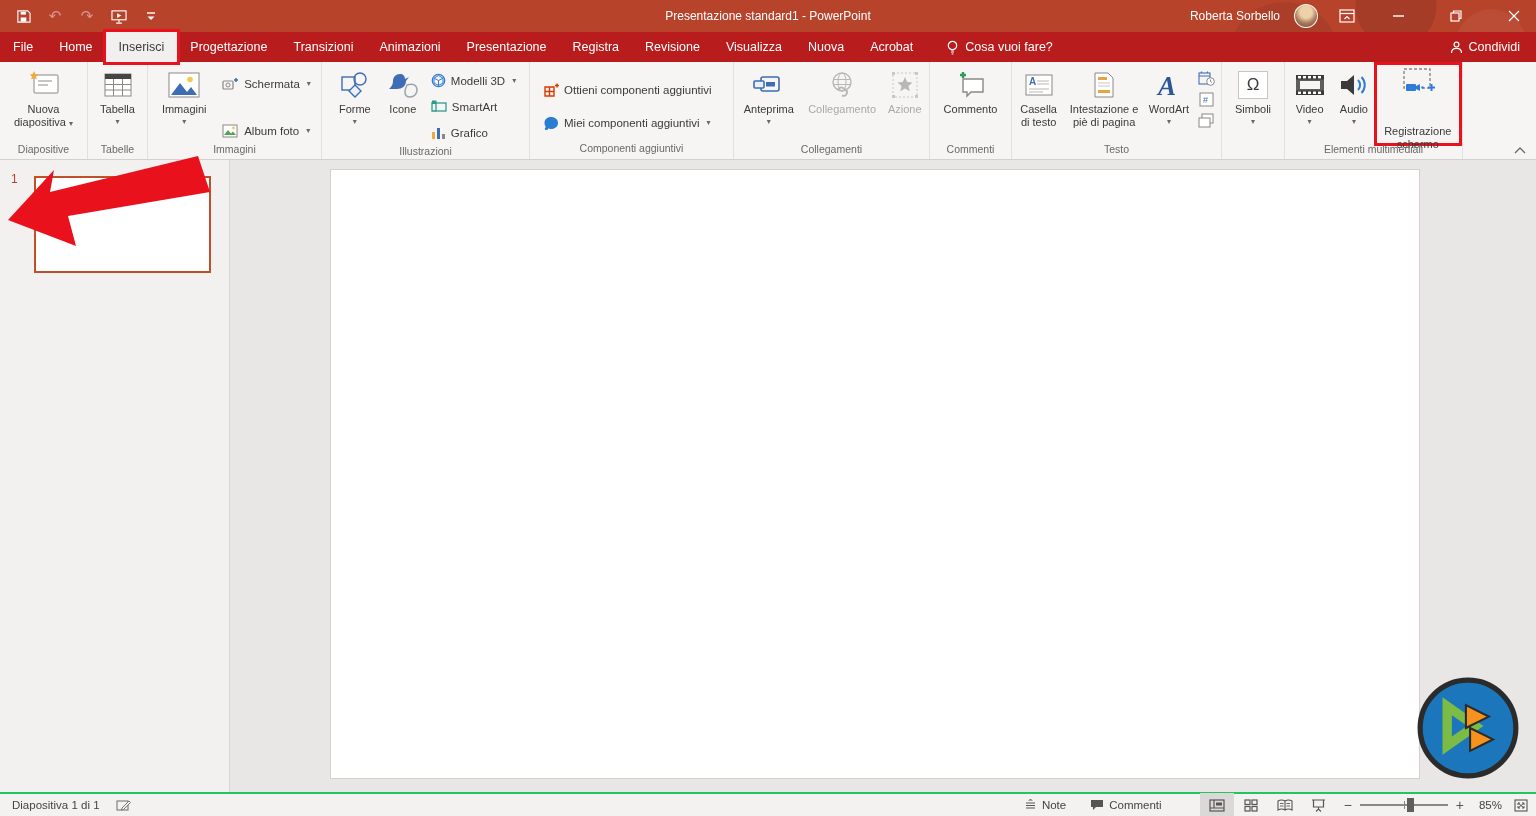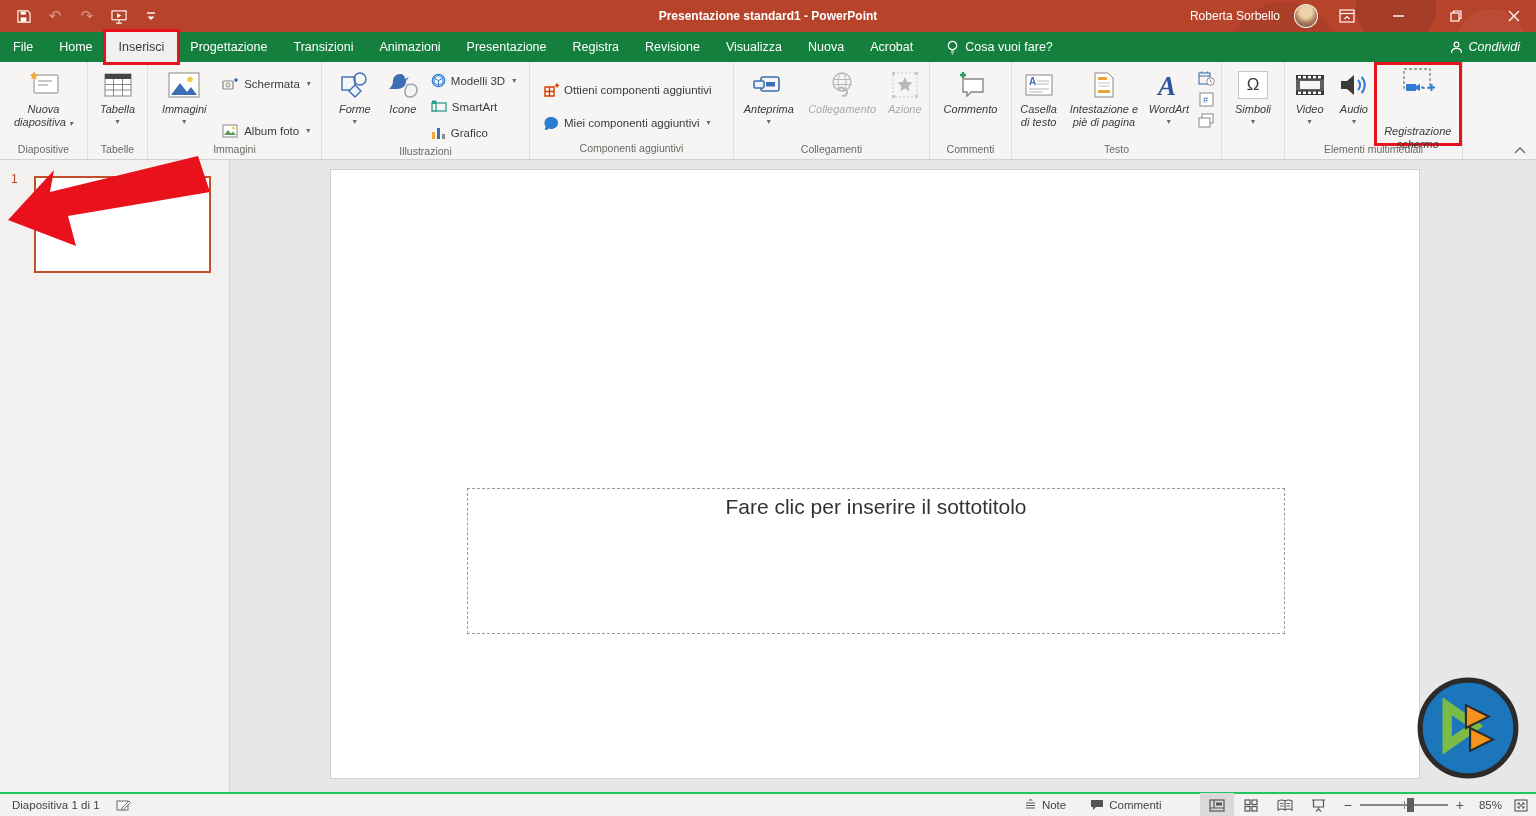--- a/index.html
+++ b/index.html
@@ -10,43 +10,43 @@
   
   .titlebar { height:32px; background:#B7432B; display:flex; align-items:center; color:#fff; position:relative; overflow:hidden; }
   .titlebar::before { content:""; position:absolute; right:0; top:0; width:560px; height:64px;
      background: radial-gradient(circle at 75% 10%, rgba(0,0,0,.10) 0 40px, transparent 41px),
                  radial-gradient(circle at 55% 90%, rgba(0,0,0,.07) 0 55px, transparent 56px),
                  radial-gradient(circle at 92% 70%, rgba(255,255,255,.05) 0 35px, transparent 36px);
      pointer-events:none; }
   .qat { display:flex; align-items:center; gap:14px; padding-left:14px; z-index:1; }
   .qat .qbtn { width:18px; height:18px; display:flex; align-items:center; justify-content:center; font-size:15px; color:#fff; cursor:default; }
   .qat .dim { color:rgba(255,255,255,.45); }
-  .tb-title { position:absolute; left:0; right:0; text-align:center; font-size:12px; color:#fff; pointer-events:none;font-weight:bold; }
+  .tb-title { position:absolute; left:0; right:0; text-align:center; font-size:12px; color:#fff; pointer-events:none; }
   .tb-right { margin-left:auto; display:flex; align-items:center; gap:14px; padding-right:0; z-index:1; }
   .tb-user { font-size:12px; }
   .avatar { width:24px; height:24px; border-radius:50%; border:1.5px solid rgba(255,255,255,.95);
      background: radial-gradient(circle at 50% 32%, #ECD2A8 0 32%, #A9795B 60%, #6E4C38 100%); }
   .win-btn { width:44px; height:32px; display:flex; align-items:center; justify-content:center; color:#fff; }
   .tb-right svg, .qat svg { display:block; }
 
   
-  .tabrow { height:30px; background:#15803d; display:flex; align-items:stretch; color:#fff; font-size:12.5px; position:relative; z-index:5; }
+  .tabrow { height:30px; background:#b91c1c; display:flex; align-items:stretch; color:#fff; font-size:12.5px; position:relative; z-index:5; }
   .tab { padding:0 13px; display:flex; align-items:center; cursor:default; }
   .tab.active { background:#F2F0EF; color:#3b3b3b; box-shadow:0 0 0 3px #E8111C; position:relative; z-index:6; }
   .tellme { display:flex; align-items:center; gap:6px; padding:0 12px; margin-left:8px; }
-  .share { margin-left:auto; display:flex; align-items:center; gap:6px; padding-right:16px; font-size:12.5px;font-style:italic; }
+  .share { margin-left:auto; display:flex; align-items:center; gap:6px; padding-right:16px; font-size:12.5px; }
 
   
   .ribbon { height:98px; background:#F6F5F4; border-bottom:1px solid #D3D1CF; display:flex; position:relative; }
   .rgroup { display:flex; flex-direction:column; border-right:1px solid #E2E0DE; }
   .rgroup-content { flex:1; display:flex; align-items:flex-start; justify-content:center; padding:3px 3px 0 3px; }
   .rgroup-label { height:17px; text-align:center; font-size:10.5px; color:#6a6865; padding-bottom:3px; white-space:nowrap; }
   .btn-big { display:flex; flex-direction:column; align-items:center; height:78px; padding:2px 3px; text-align:center; }
   .btn-big .bicon { height:36px; display:flex; align-items:center; justify-content:center; }
-  .btn-big .lbl { font-size:11px; color:#3b3a39; line-height:1.18;font-style:italic; }
+  .btn-big .lbl { font-size:11px; color:#3b3a39; line-height:1.18; }
   .chev { font-size:8px; color:#6a6865; line-height:1; }
   .chev-block { display:block; margin-top:2px; }
   .btn-row { display:flex; align-items:center; gap:5px; font-size:11.5px; color:#3b3a39; height:25px; padding:0 3px; }
   .btn-row .chev { margin-left:2px; }
   .disabled .lbl, .disabled { color:#ABA9A7 !important; }
   .stack { display:flex; flex-direction:column; justify-content:flex-start; }
   .stack3 { display:flex; flex-direction:column; gap:1px; padding-top:3px; }
   .annotated { box-shadow:0 0 0 3px #E8111C;gap:28px; }
   .collapse-btn { position:absolute; right:10px; bottom:5px; color:#6a6865; }
   .minis { display:flex; flex-direction:column; gap:3px; padding:4px 2px 0 2px; }
@@ -521,23 +521,20 @@
     </span>
   </div>
 
   <div class="content">
     <div class="thumb-panel">
       <span class="thumb-num">1</span>
       <div class="thumbnail"></div>
     </div>
     <div class="canvas">
       <div class="slide">
-        <div class="ph ph-subtitle">
-          <span>Fare clic per inserire il sottotitolo</span>
-        </div>
       </div>
       <div class="logo-badge">
         <svg width="104" height="104" viewBox="0 0 100 100">
           <circle cx="50" cy="50" r="46" fill="#1B76BC" stroke="#2b2b2b" stroke-width="5"></circle>
           <path d="M30 29 L30 67 L57 48 Z" fill="none" stroke="#7CBB45" stroke-width="9" stroke-linejoin="miter"></path>
           <path d="M48 28 L70 39 L48 50 Z" fill="#F6921E" stroke="#2b2b2b" stroke-width="2"></path>
           <path d="M52 50 L74 61 L52 72 Z" fill="#F6921E" stroke="#2b2b2b" stroke-width="2"></path>
         </svg>
       </div>
     </div>

